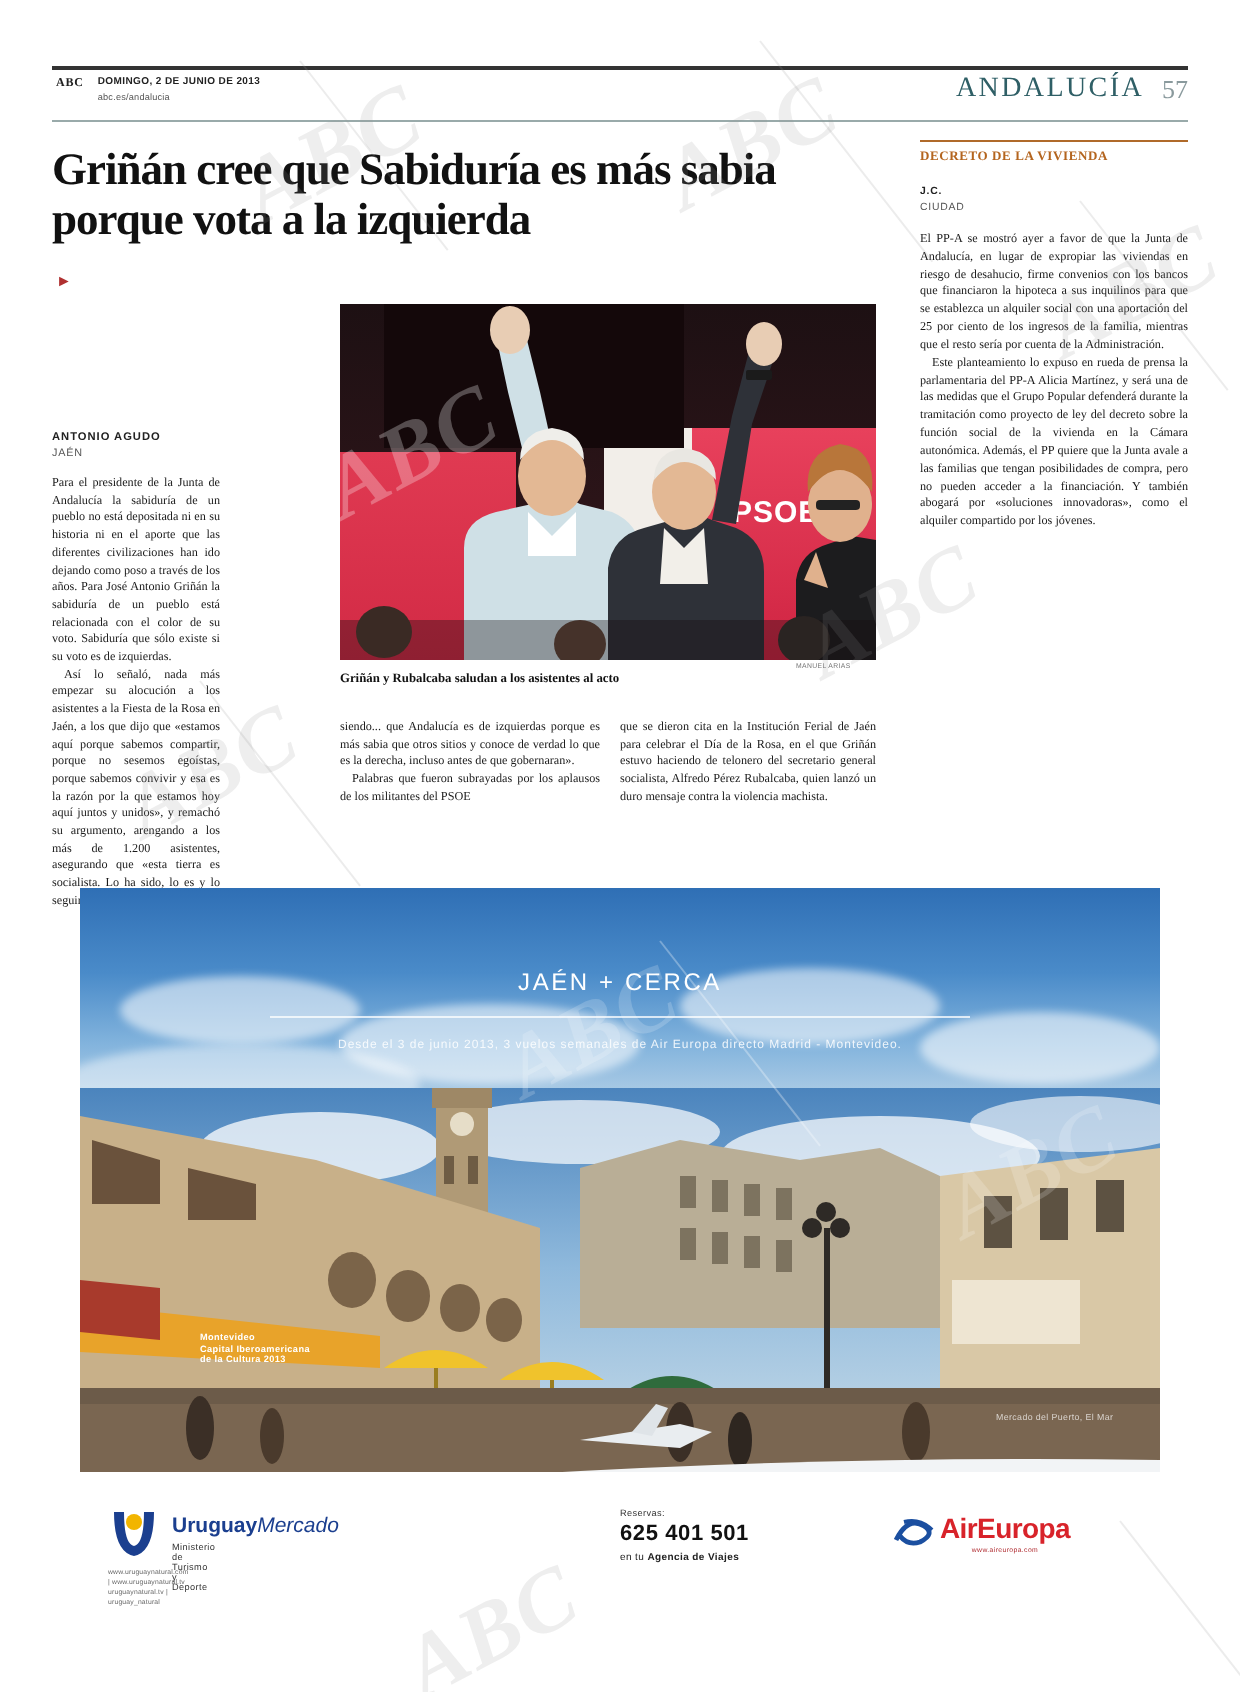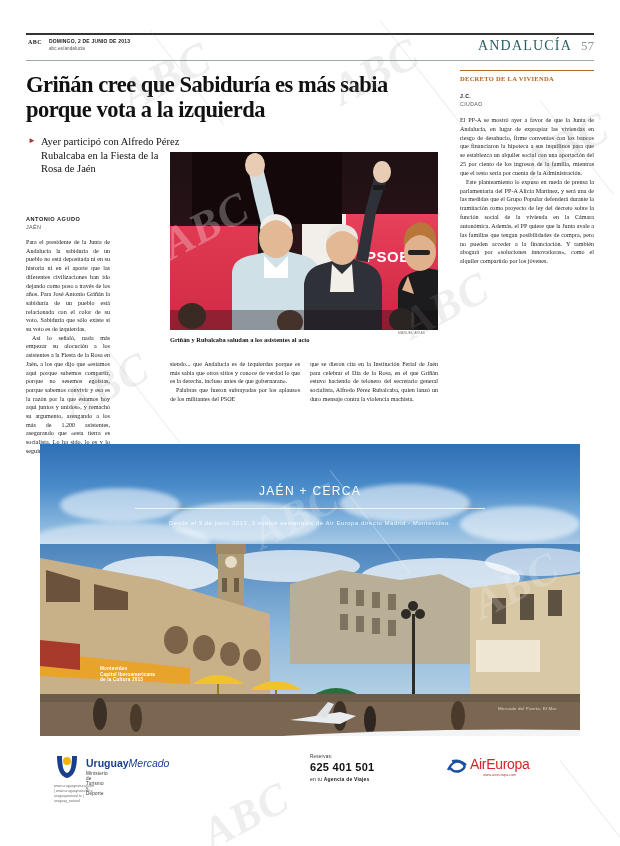--- a/index.html
+++ b/index.html
@@ -116,21 +116,21 @@
   .uy-min { position:absolute; left:32px; top:17px; font-family:"Liberation Sans",sans-serif;
       font-size:4.6px; color:#333; letter-spacing:.2px; }
   .uy-urls { position:absolute; left:0; top:30px; font-family:"Liberation Sans",sans-serif;
       font-size:3.4px; color:#666; letter-spacing:.1px; line-height:1.5; }
   .res { position:absolute; left:270px; top:10px; }
   .res-lbl { font-family:"Liberation Sans",sans-serif; font-size:4.6px; color:#333; letter-spacing:.2px; }
   .res-num { font-family:"Liberation Sans",sans-serif; font-size:11px; font-weight:bold; color:#111; margin-top:2px; letter-spacing:.3px; }
   .res-ag { font-family:"Liberation Sans",sans-serif; font-size:5px; color:#222; margin-top:3px; letter-spacing:.2px; }
   .res-ag b { font-weight:bold; }
   .ae { position:absolute; left:430px; top:12px; }
-  .ae-name { font-family:"Liberation Sans",sans-serif; font-size:14px; font-weight:normal; color:#d8232a; letter-spacing:-.3px;text-align:center; }
+  .ae-name { font-family:"Liberation Sans",sans-serif; font-size:14px; font-weight:bold; color:#d8232a; letter-spacing:-.3px;text-align:center; }
   .ae-url { font-family:"Liberation Sans",sans-serif; font-size:3.4px; color:#b02b30; letter-spacing:.2px; margin-top:1px; text-align:center; }
   .ae-swirl { position:absolute; left:-24px; top:2px; width:24px; height:16px; }
 </style>
 </head>
 <body>
 
 <div class="page">
 
   <div class="mh-rule-top"></div>
   <div class="mh-left">
@@ -143,21 +143,20 @@
   <div class="mh-section">
     <span class="mh-sec-name">ANDALUCÍA</span>
     <span class="mh-page-no">57</span>
   </div>
   <div class="mh-rule-bottom"></div>
 
   <div class="main-art">
     <div class="headline">Griñán cree que Sabiduría es más sabia porque vota a la izquierda</div>
     <div class="subhead">
       <span class="sub-arrow">►</span>
-      <span class="sub-text">Ayer participó con Alfredo Pérez Rubalcaba en la Fiesta de la Rosa de Jaén</span>
     </div>
   </div>
 
   <div class="byline">
     <div class="byline-name">ANTONIO AGUDO</div>
     <div class="byline-place">JAÉN</div>
   </div>
 
   <div class="col col1">
     <p class="first">Para el presidente de la Junta de Andalucía la sabiduría de un pueblo no está depositada ni en su historia ni en el aporte que las diferentes civilizaciones han ido dejando como poso a través de los años. Para José Antonio Griñán la sabiduría de un pueblo está relacionada con el color de su voto. Sabiduría que sólo existe si su voto es de izquierdas.</p>

